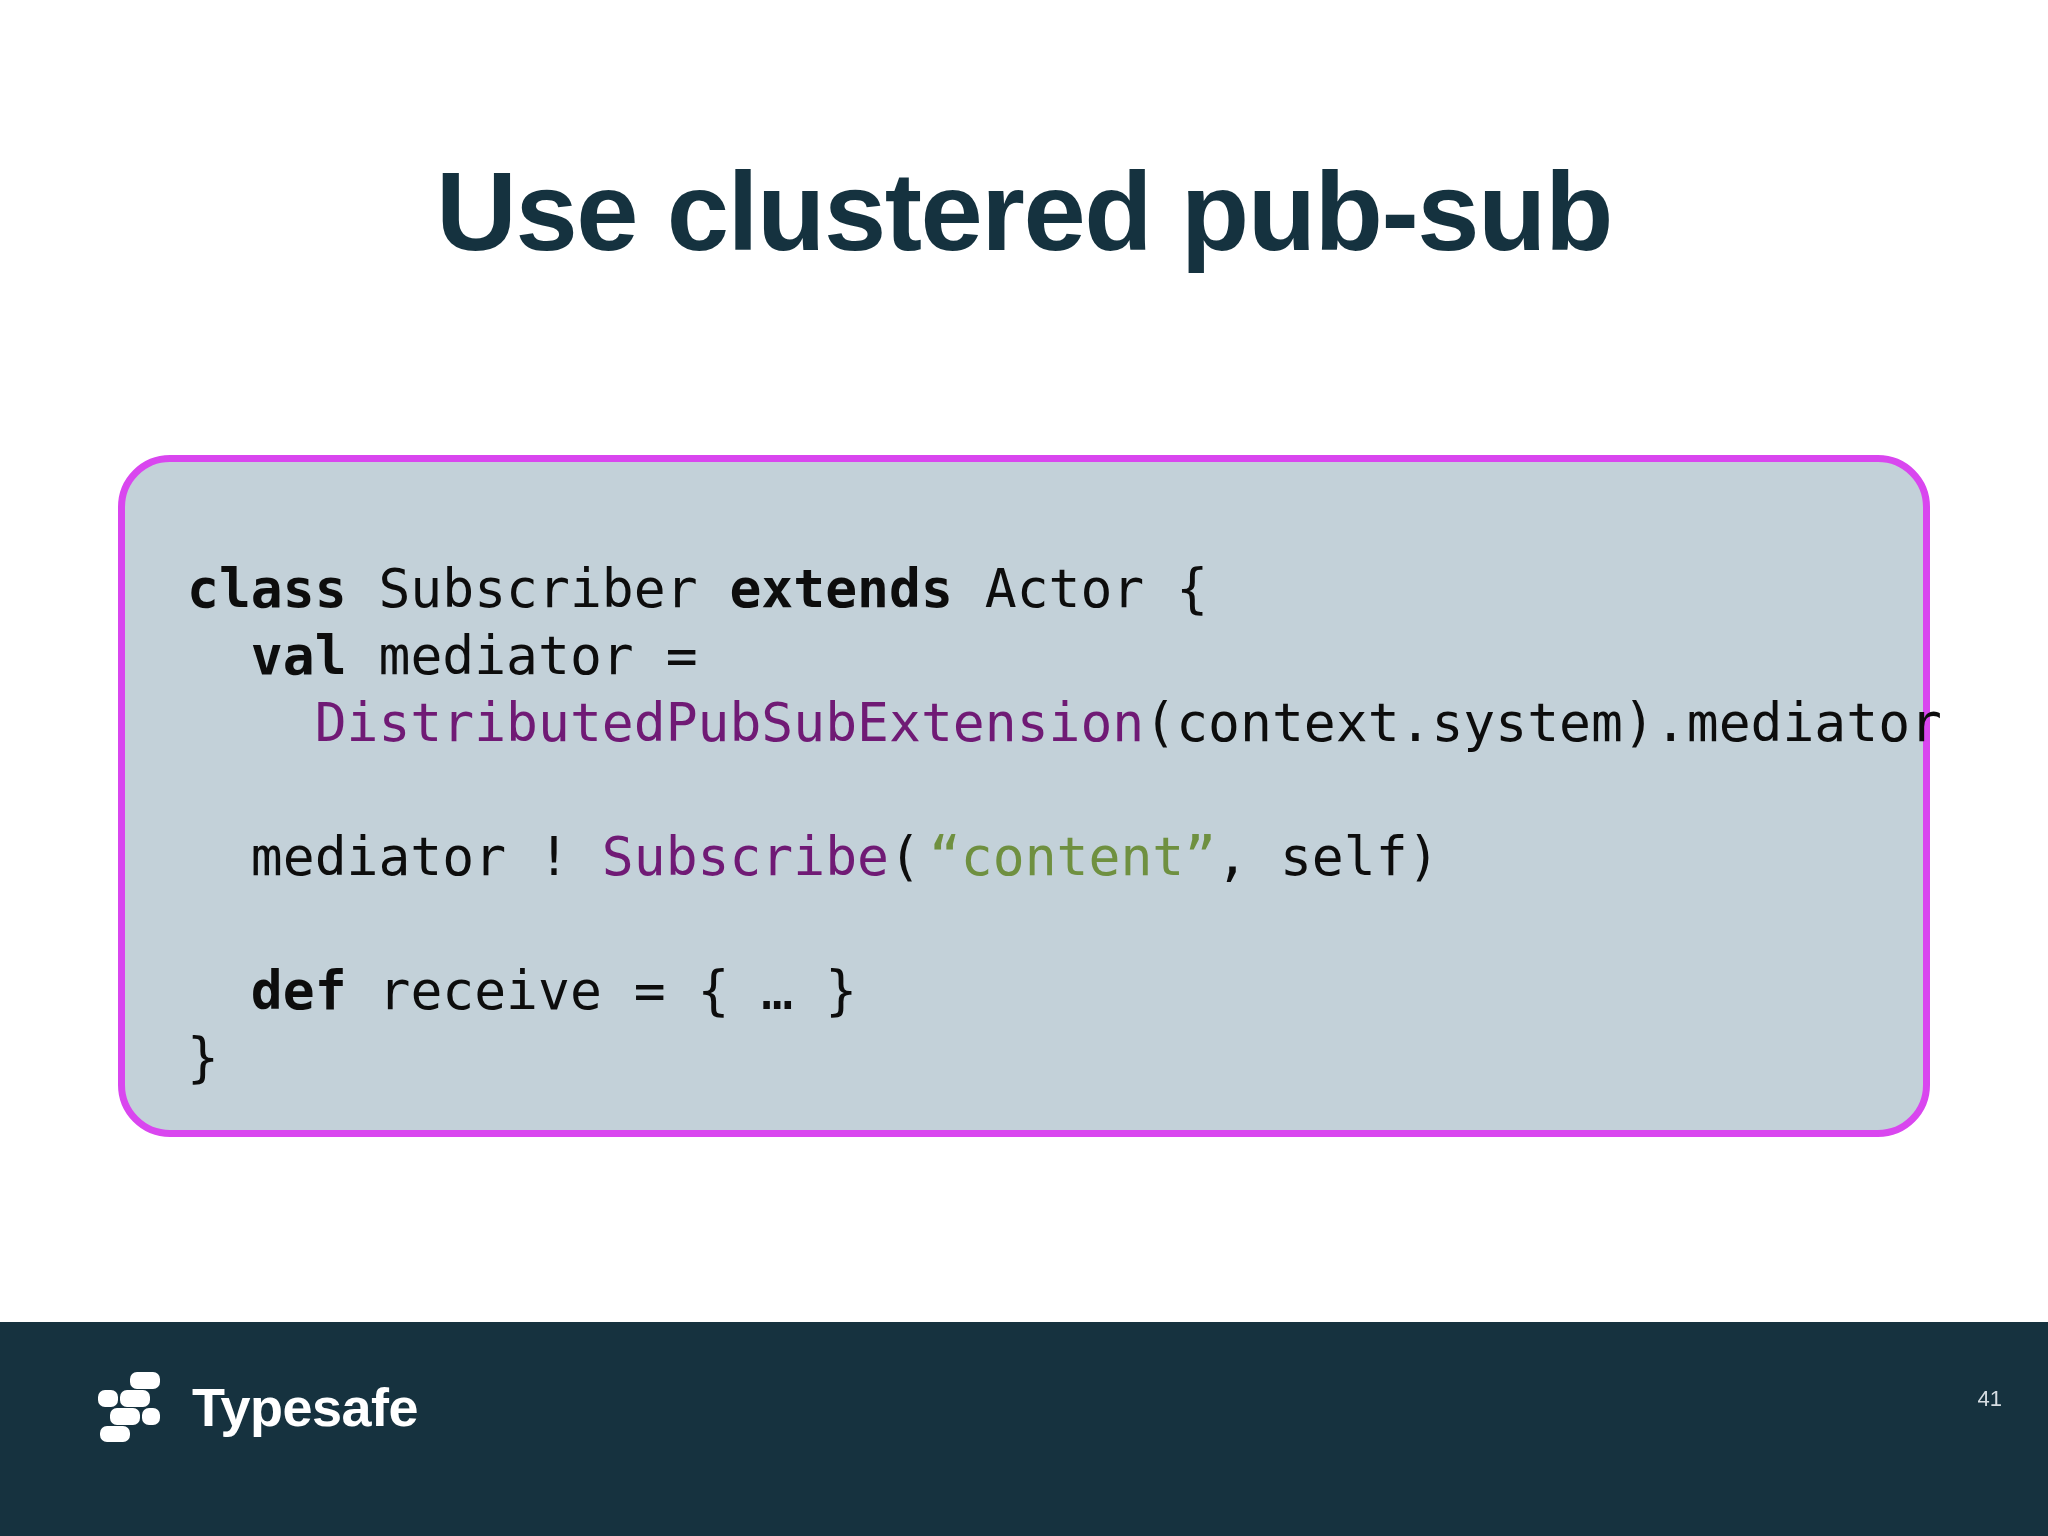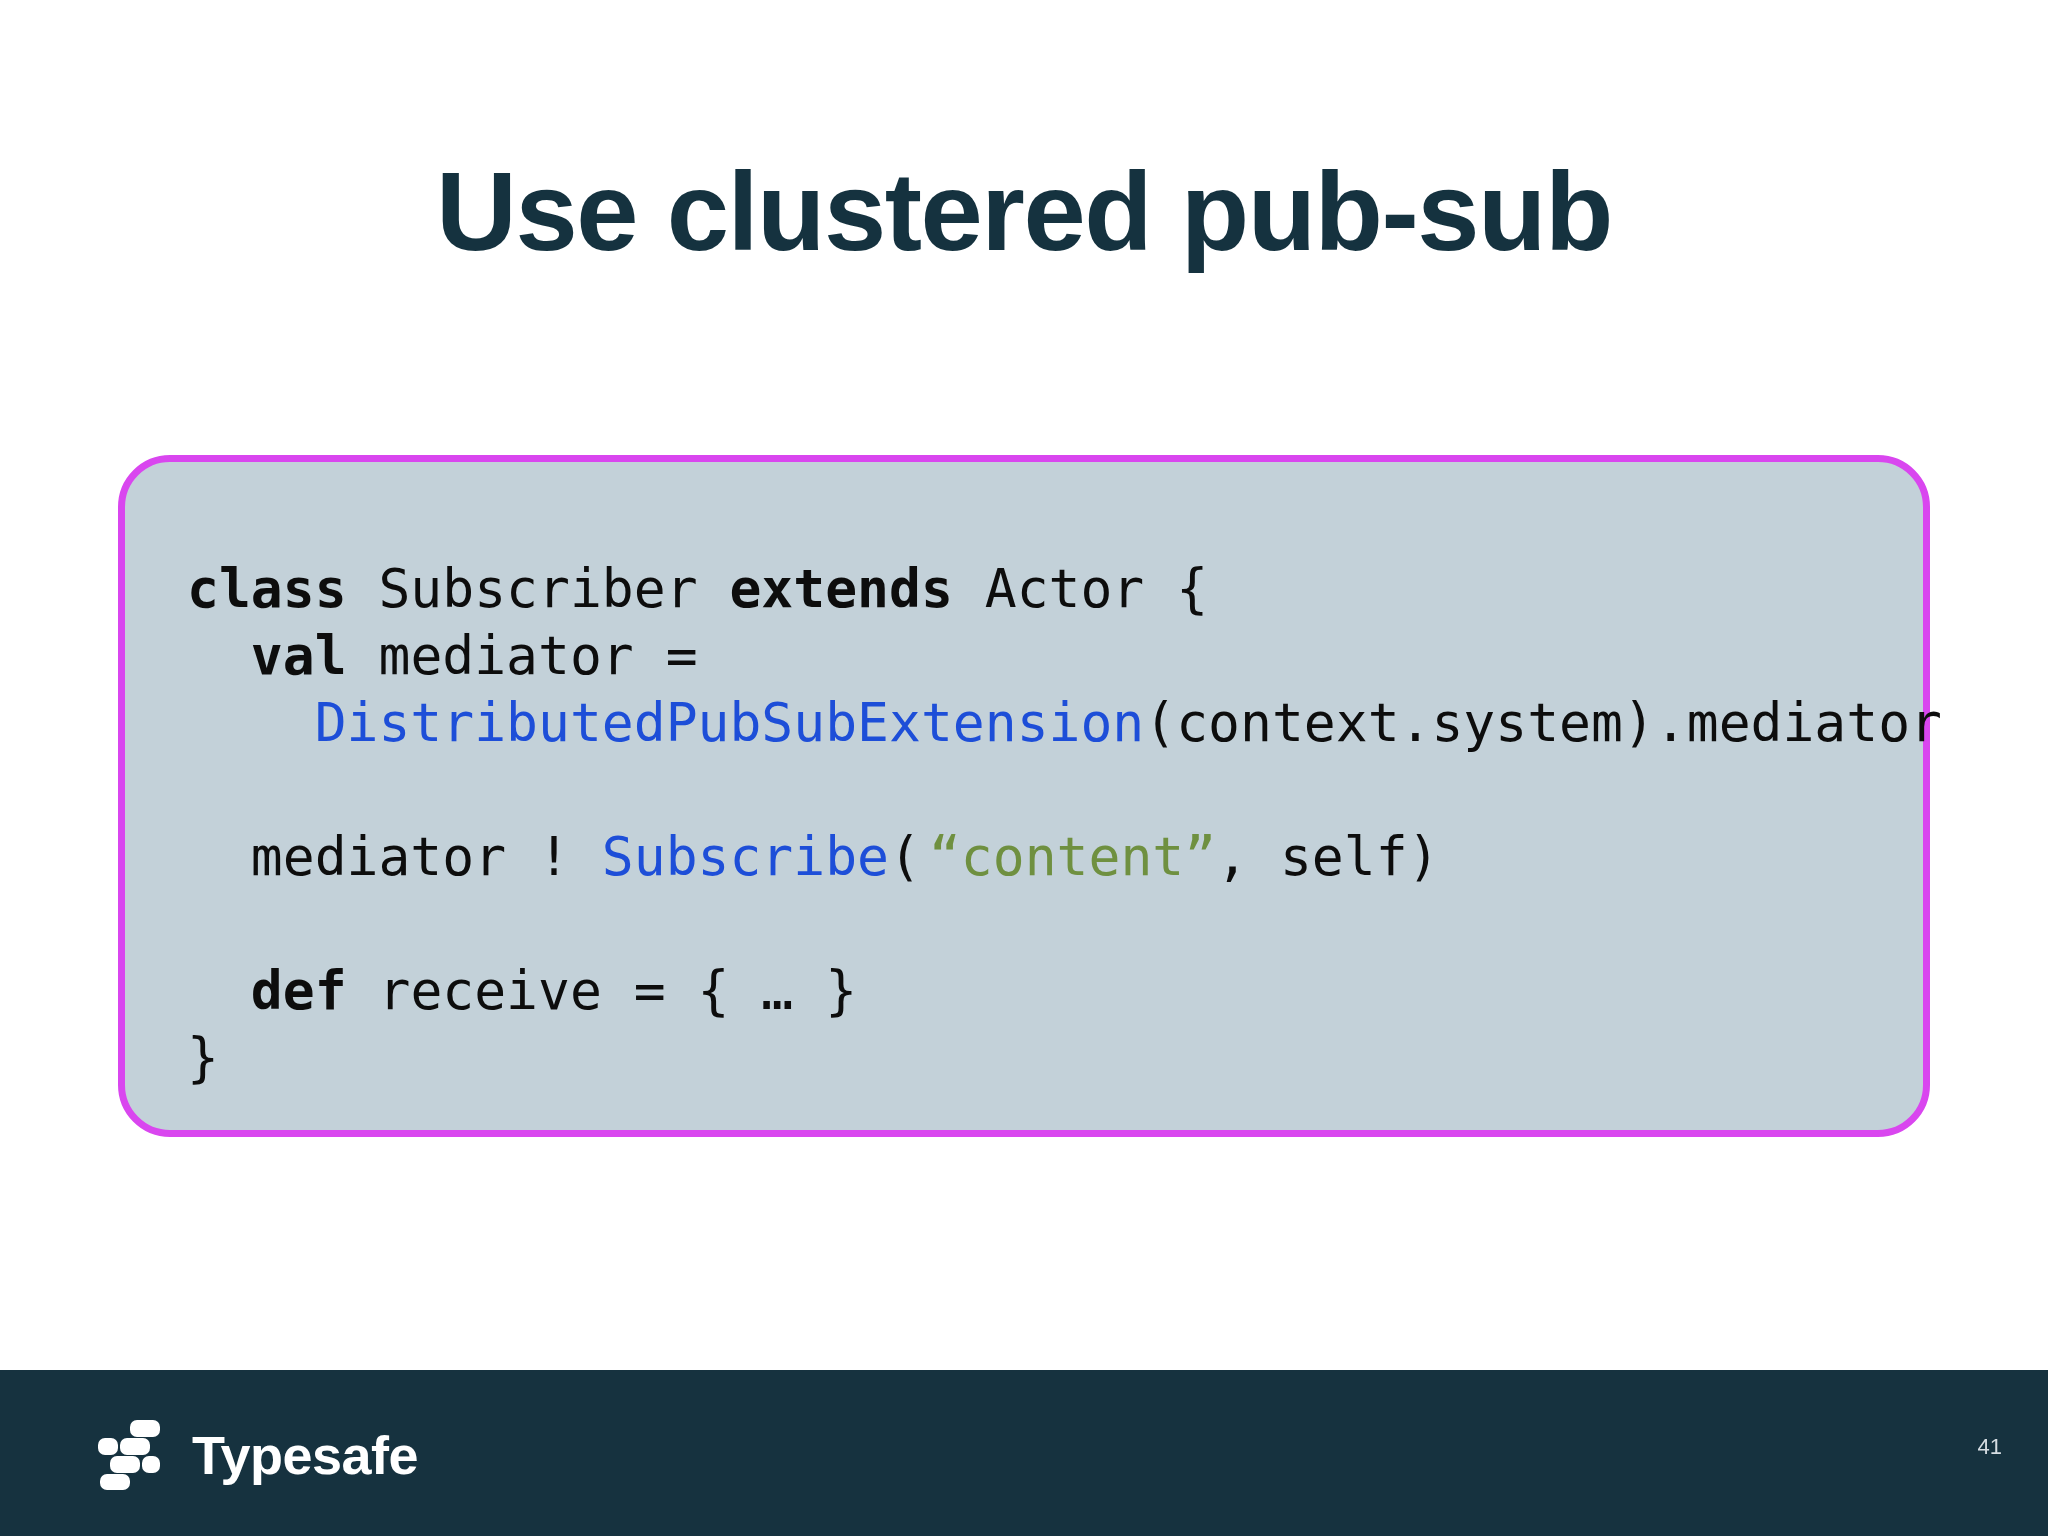--- a/index.html
+++ b/index.html
@@ -67,31 +67,31 @@
 
   .code-line {
     white-space: pre;
     min-height: 67px;
   }
   .code-line.blank {
     height: 67px;
   }
 
   .tok-kw { font-weight: bold; color: #0d0d0d; }
-  .tok-type { color: #1d4ed8; }
+  .tok-type { color: #701a75; }
   .tok-str { color: #6f9040; margin-left: 8px; }
   .tok-plain { color: #0d0d0d; }
 
   
   .footer {
     position: absolute;
     left: 0;
     right: 0;
     bottom: 0;
-    height: 166px;
+    height: 214px;
     background: #16323f;
     padding-left: 17px;
   }
 
   .logo-group {
     position: absolute;
     left: 98px;
     top: 50px;
     display: flex;
     align-items: center;

